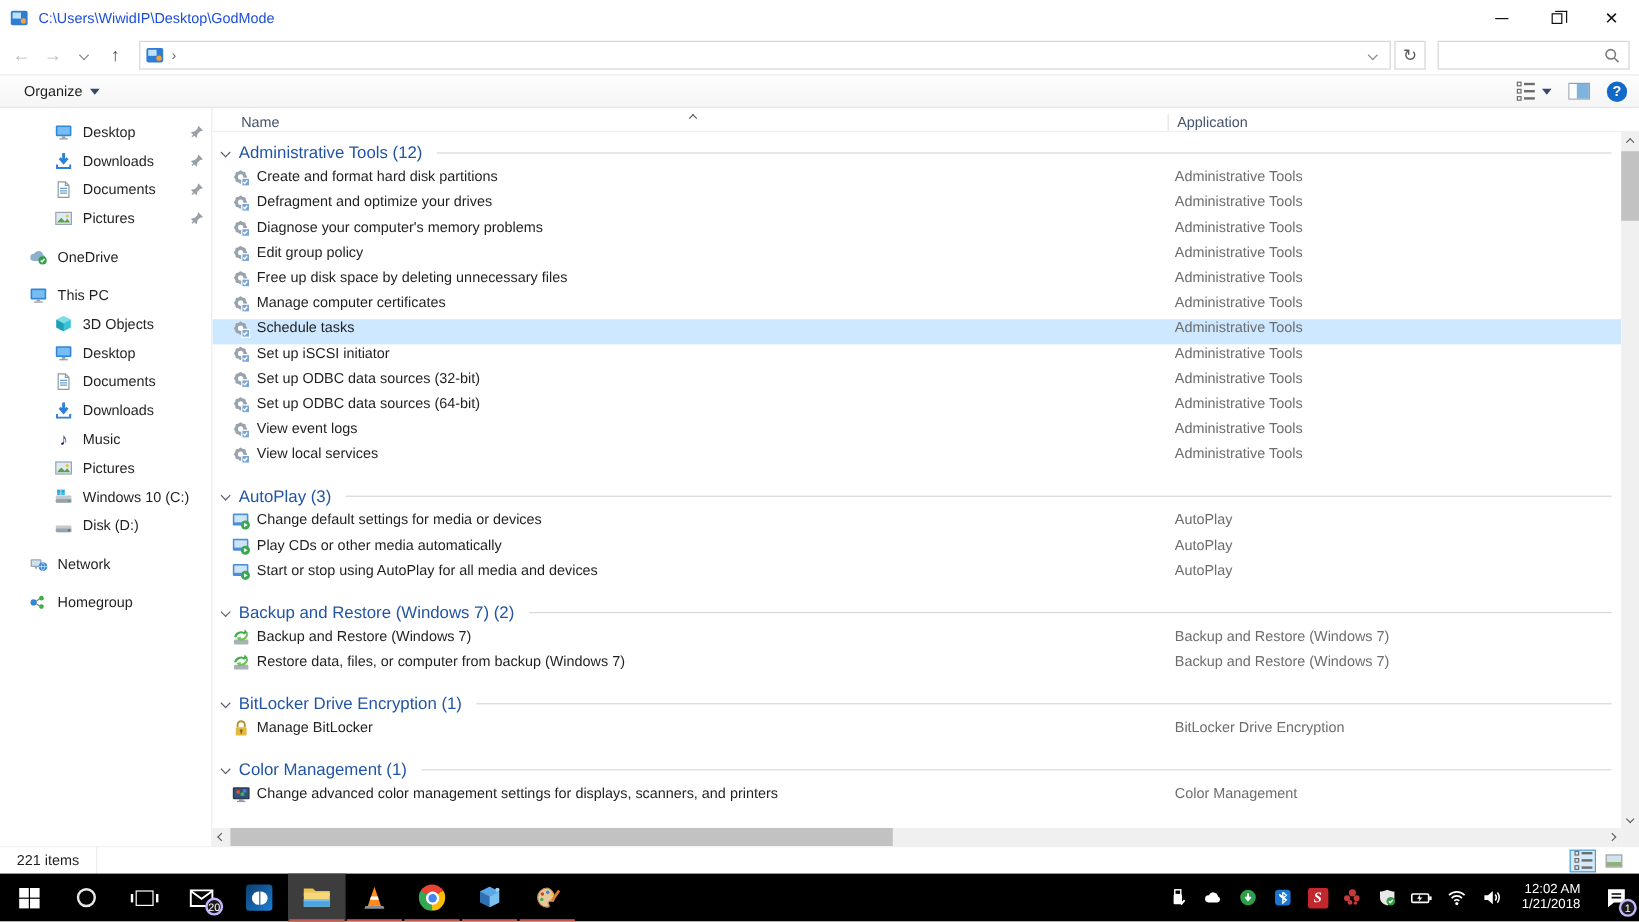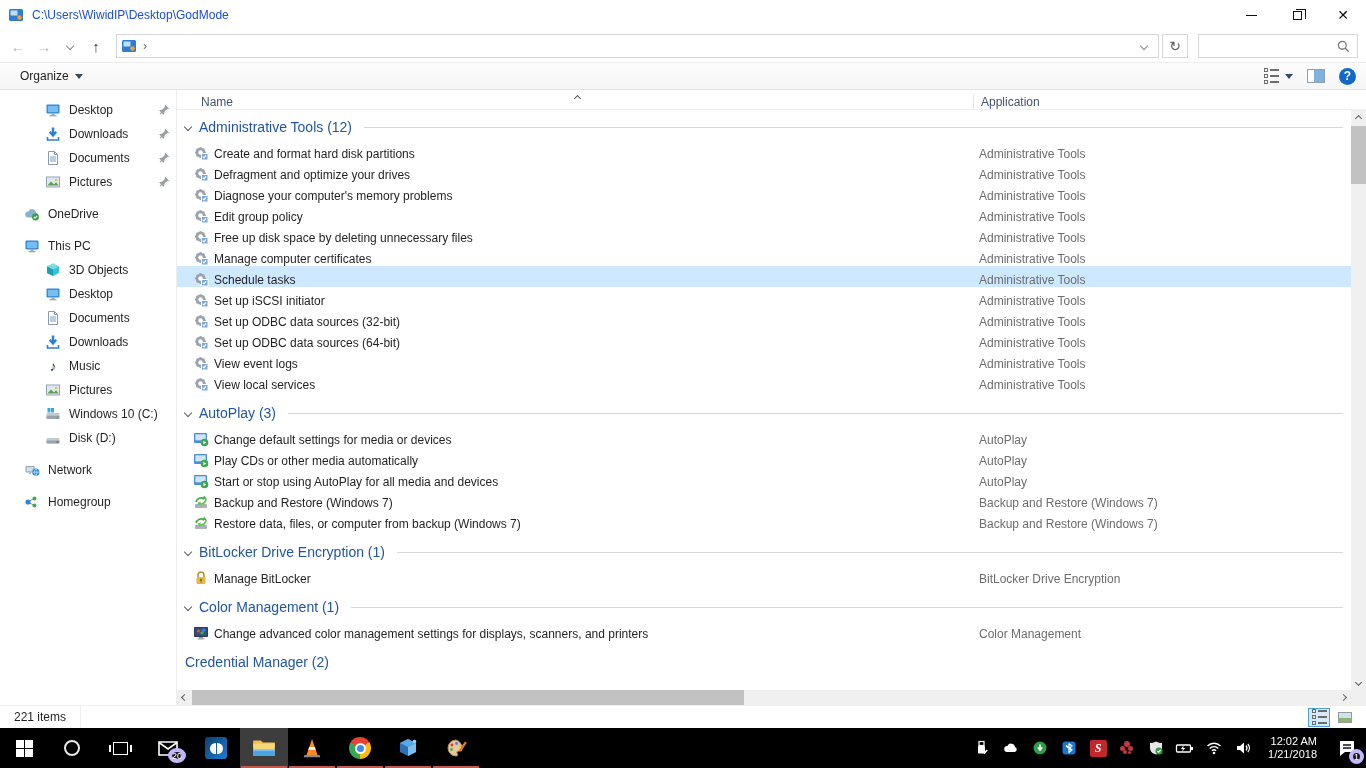--- a/index.html
+++ b/index.html
@@ -65,21 +65,21 @@
   .colhdr .c1 { padding-left:24px; width:796px; }
   .colhdr .c2 { padding-left:7px; border-left:1px solid #e4e4e4; flex:1; }
   .sortcaret { position:absolute; left:398px; top:0px; }
   .sortcaret .chev { border-color:#5a5a5a; width:5px; height:5px; }
   .rows { position:absolute; top:20px; left:0; right:15px; bottom:15px; overflow:hidden; }
   .grp { height:26px; margin-top:8px; display:flex; align-items:center; gap:8px; padding-left:8px; }
   .grp.first { margin-top:4px; }
   .grp .gtitle { font-size:14px; color:#2155a4; white-space:nowrap; }
   .grp .chev { border-color:#56606e; }
   .grp .rule { flex:1; border-top:1px solid #d8d8d8; margin:0 8px 0 4px; }
-  .row { height:21px; display:flex; align-items:flex-end; }
+  .row { height:21px; display:flex; align-items:flex-start; }
   .row .icw { width:16px; height:16px; margin-left:16px; flex:0 0 16px; }
   .row .nm { margin-left:5px; white-space:nowrap; }
   .row .ap { position:absolute; left:802px; color:#6d6d6d; }
   .row { position:relative; }
   .row.sel { background:#cde8ff; }
 
   
   .vscroll { position:absolute; top:20px; right:0; bottom:15px; width:15px; background:#f0f0f0; }
   .vthumb { position:absolute; top:16px; left:0; width:15px; height:58px; background:#c2c2c2; }
   .varrow { position:absolute; left:0; width:15px; height:16px; display:flex; align-items:center; justify-content:center; }
@@ -102,21 +102,21 @@
 
   
   .taskbar { height:40px; background:#000; display:flex; align-items:stretch; color:#fff; }
   .tbtn { width:48px; display:flex; align-items:center; justify-content:center; position:relative; }
   .tbtn.running:after { content:""; position:absolute; left:1px; right:1px; bottom:0; height:2px; background:#c05a50; }
   .tbtn.active { background:#3d3d3d; }
   .tray { margin-left:auto; display:flex; align-items:center; gap:5px; padding-right:2px; }
   .trayic { width:24px; height:40px; display:flex; align-items:center; justify-content:center; position:relative; }
   .clock { text-align:right; font-size:11px; line-height:13px; padding:0 8px; }
   .badge { position:absolute; right:-4px; bottom:6px; min-width:15px; height:15px; border-radius:50%; background:#1b1b1b;
-           border:4px solid #c4b5fd; color:#fff; font-size:9px; display:flex; align-items:center; justify-content:center;text-align:center; }
+           border:2px solid #c4b5fd; color:#fff; font-size:9px; display:flex; align-items:center; justify-content:center;text-align:center; }
   .start-logo { display:grid; grid-template-columns:8px 8px; grid-template-rows:8px 8px; gap:1px; }
   .start-logo i { background:#fff; }
   .cortana-ring { width:16px; height:16px; border:2px solid #e8e8e8; border-radius:50%; }
   .taskview-ic { width:15px; height:13px; border:1.5px solid #fff; position:relative; }
   .taskview-ic:before,.taskview-ic:after { content:""; position:absolute; top:2px; bottom:2px; width:2px; background:#fff; }
   .taskview-ic:before { left:-5px; } .taskview-ic:after { right:-5px; }
   .chrome-ic { width:22px; height:22px; border-radius:50%; background:conic-gradient(from -60deg,#ea4335 0 33%,#fbbc05 0 66%,#34a853 0 100%); display:flex; align-items:center; justify-content:center; }
   .chrome-ic i { width:11px; height:11px; border-radius:50%; background:#fff; display:flex; align-items:center; justify-content:center; }
   .chrome-ic i b { width:7px; height:7px; border-radius:50%; background:#4285f4; display:block; }
   .dolby-ic { width:22px; height:22px; border-radius:3px; background:linear-gradient(135deg,#0d3e6e,#1b7fd4); display:flex; align-items:center; justify-content:center; gap:1px; }
@@ -655,20 +655,25 @@
           <span class="ap">AutoPlay</span>
         </div>
         <div class="row">
           <svg class="icw">
               <use href="#sy-autoplay"></use>
             </svg>
           <span class="nm">Start or stop using AutoPlay for all media and devices</span>
           <span class="ap">AutoPlay</span>
         </div>
 
+        <div class="grp">
+          <span class="chev down"></span>
+          <span class="gtitle">Backup and Restore (Windows 7) (2)</span>
+          <span class="rule"></span>
+        </div>
         <div class="row">
           <svg class="icw">
               <use href="#sy-backup"></use>
             </svg>
           <span class="nm">Backup and Restore (Windows 7)</span>
           <span class="ap">Backup and Restore (Windows 7)</span>
         </div>
         <div class="row">
           <svg class="icw">
               <use href="#sy-backup"></use>

